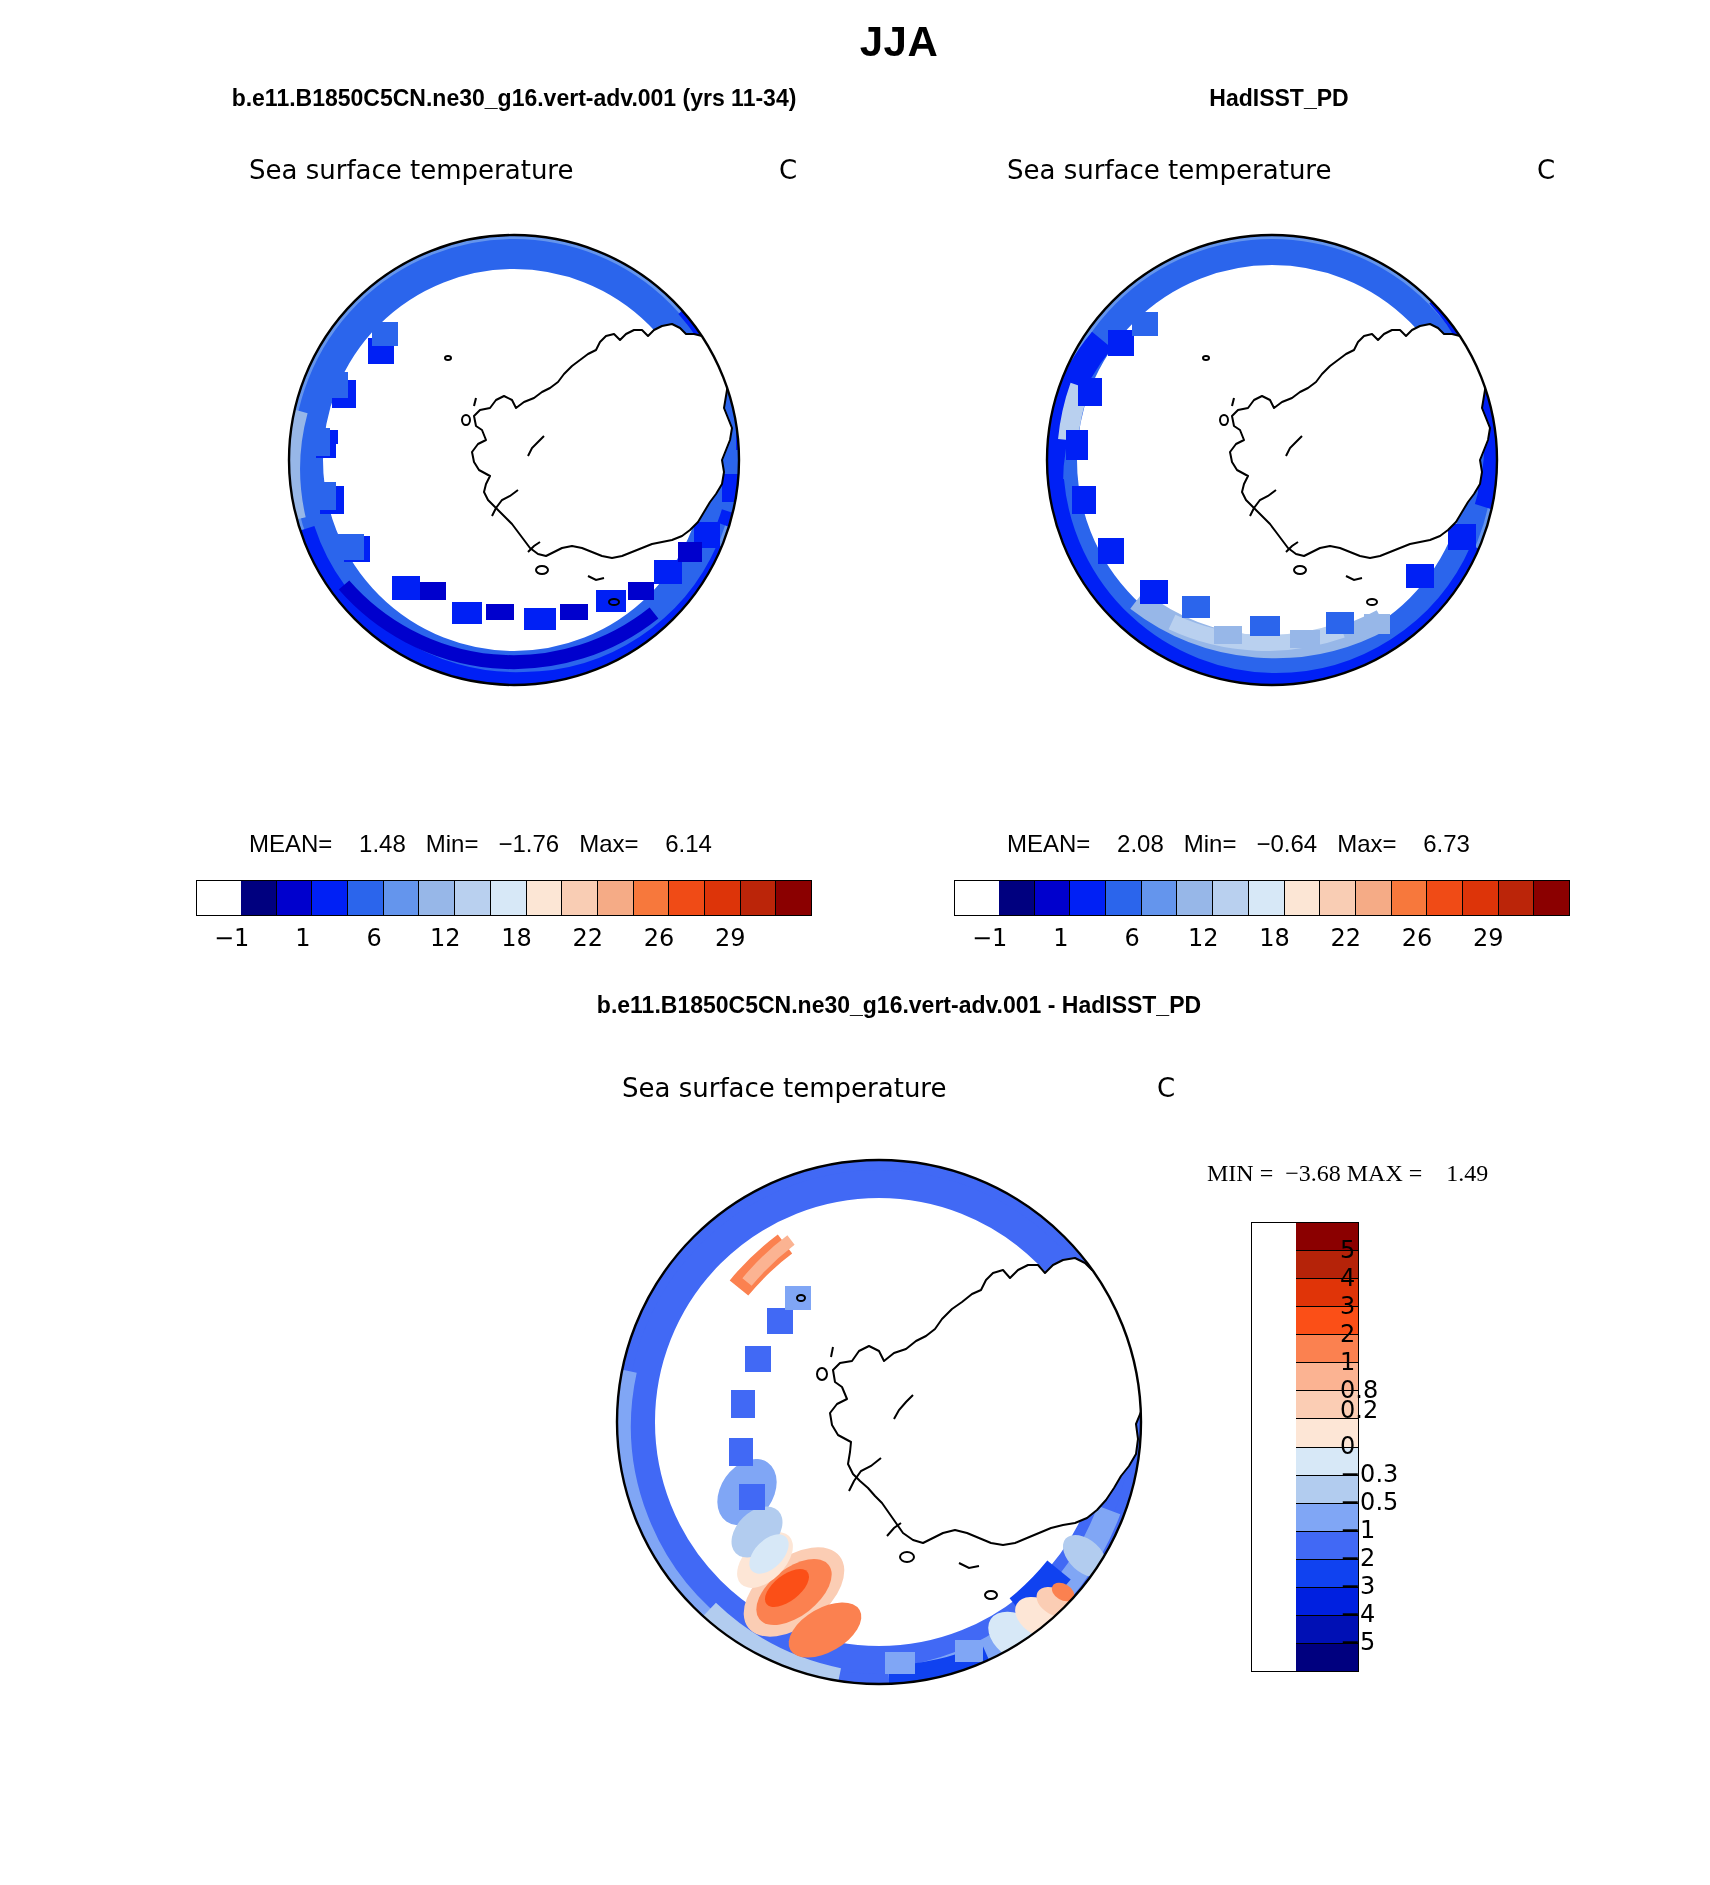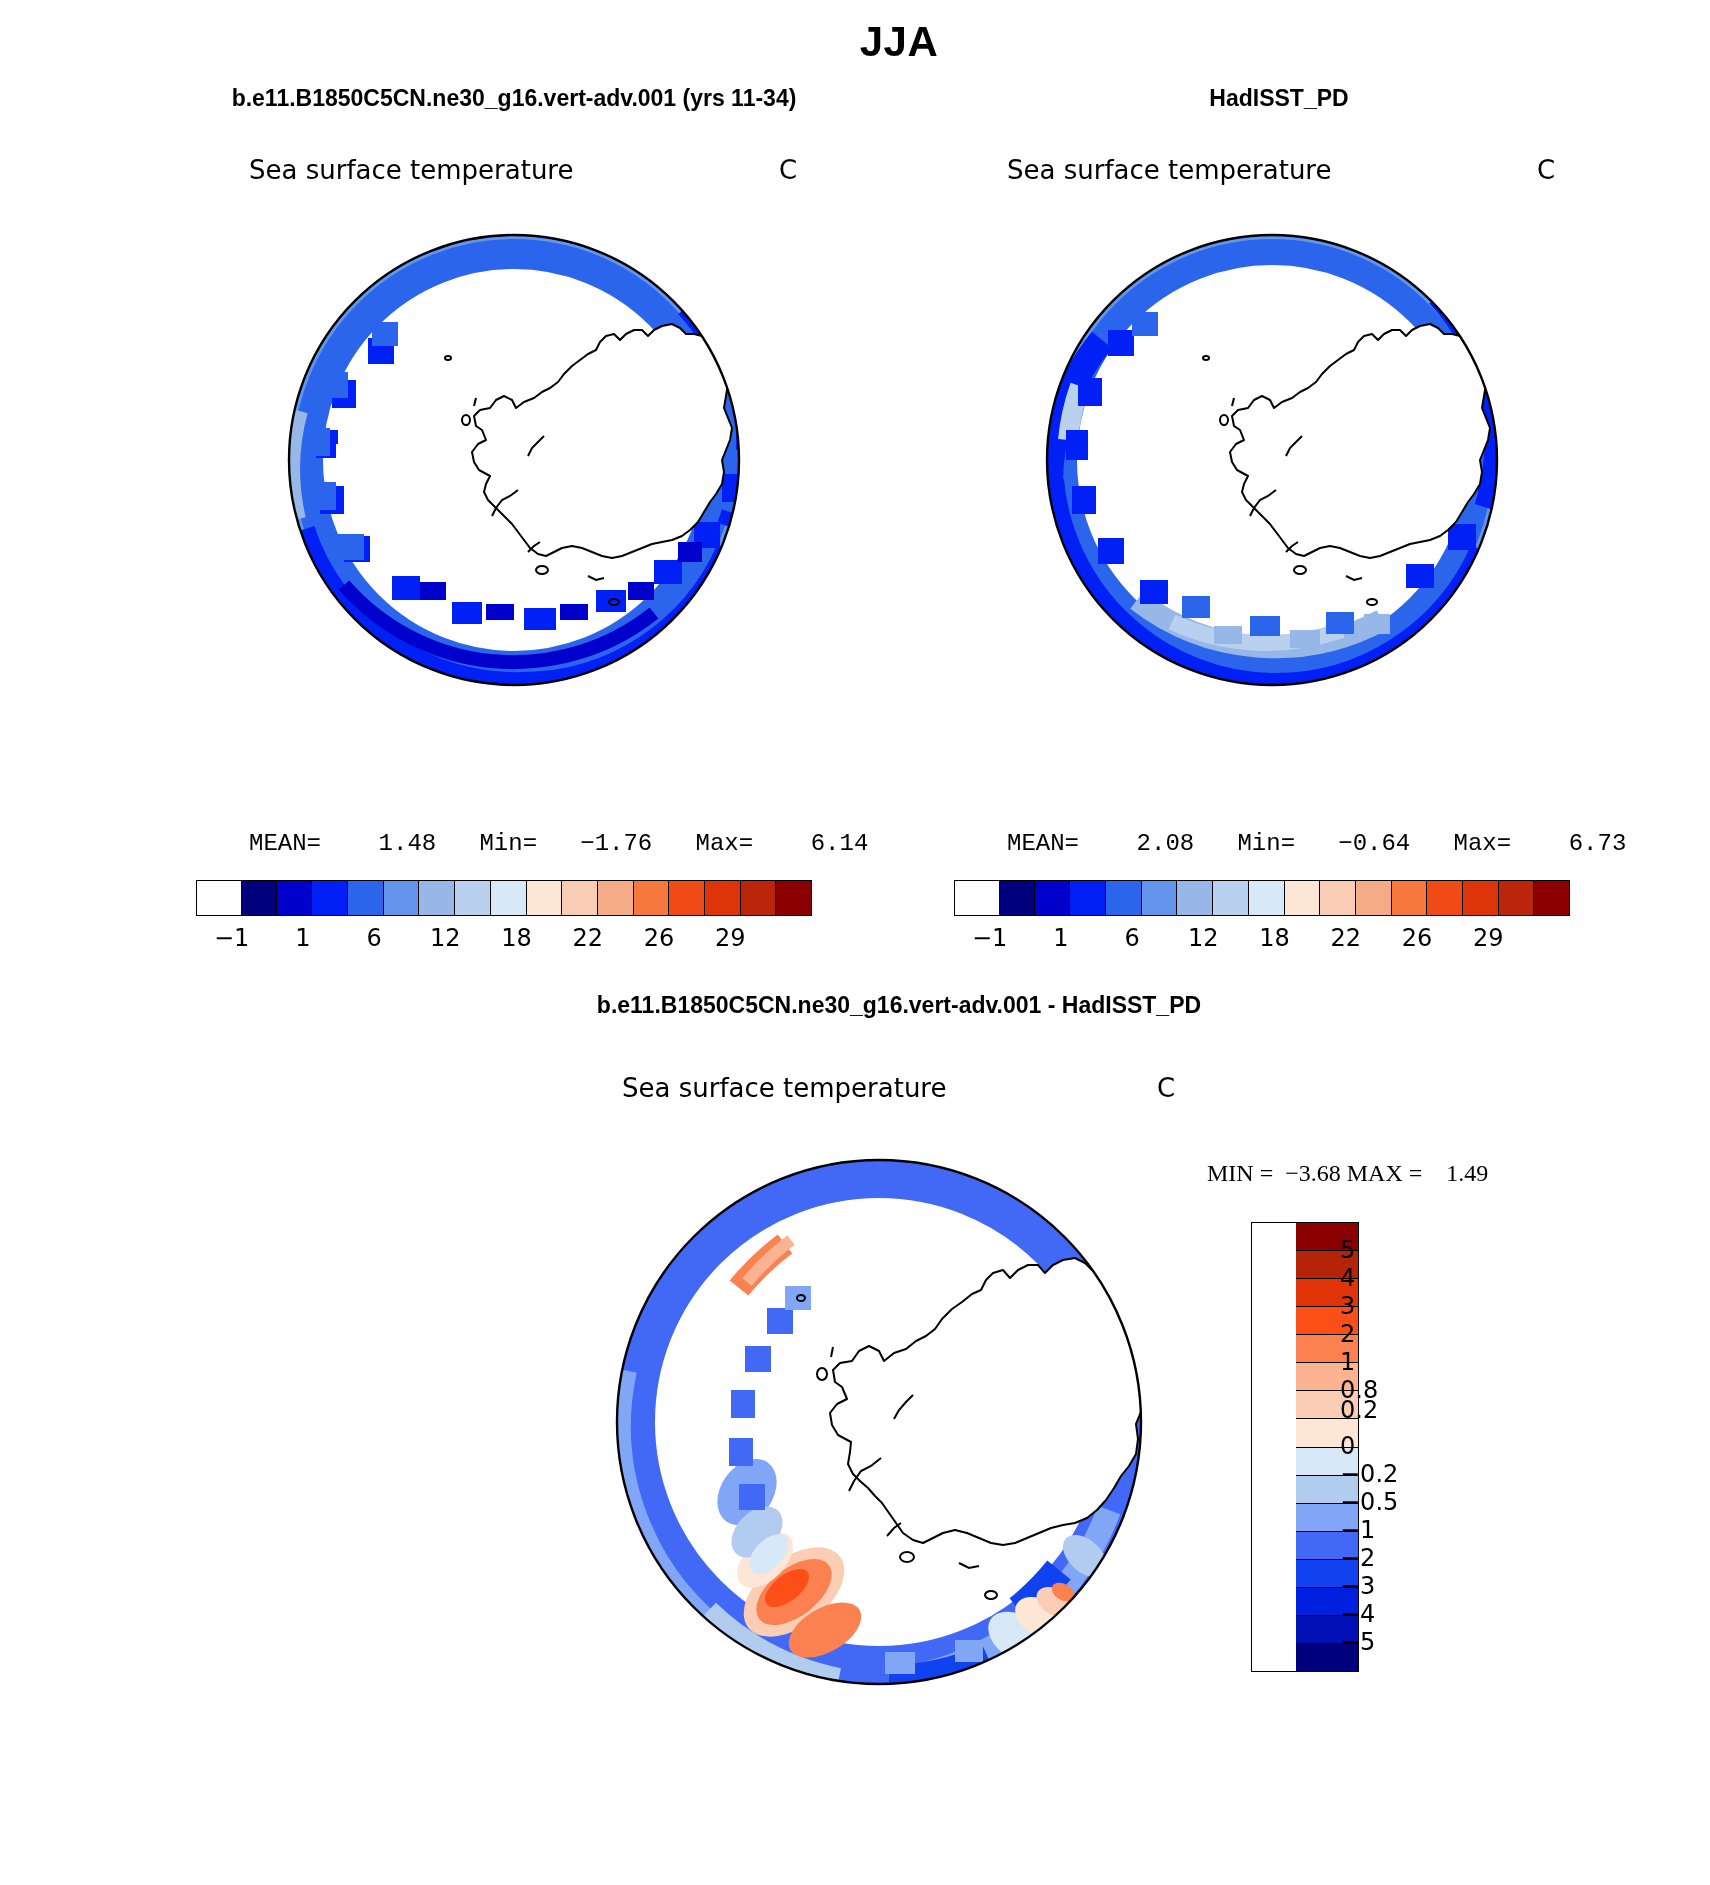--- a/index.html
+++ b/index.html
@@ -47,21 +47,21 @@
   .var-label {
     font-family: "DejaVu Sans", sans-serif;
     font-size: 26px;
     white-space: nowrap;
   }
   .unit-label {
     font-family: "DejaVu Sans", sans-serif;
     font-size: 26px;
   }
   .stats-line {
-    font-family: Liberation Mono, monospace;
+    font-family: Liberation Sans, sans-serif;
     font-size: 24px;
     white-space: pre;
   }
   .minmax-line {
     font-family: Liberation Serif, serif;
     font-size: 24px;
     white-space: pre;
   }
 
   
@@ -504,20 +504,20 @@
 </div>
 <div class="cbar-v-labels" style="left:1340px; top:1222px; width:110px; height:448px;">
   <div class="lbl" style="top:28px"><span>5</span></div>
   <div class="lbl" style="top:56px"><span>4</span></div>
   <div class="lbl" style="top:84px"><span>3</span></div>
   <div class="lbl" style="top:112px"><span>2</span></div>
   <div class="lbl" style="top:140px"><span>1</span></div>
   <div class="lbl" style="top:168px"><span>0.8</span></div>
   <div class="lbl" style="top:188px"><span>0.2</span></div>
   <div class="lbl" style="top:224px"><span>0</span></div>
-  <div class="lbl" style="top:252px"><span>−0.2</span></div>
+  <div class="lbl" style="top:252px"><span>−0.3</span></div>
   <div class="lbl" style="top:280px"><span>−0.5</span></div>
   <div class="lbl" style="top:308px"><span>−1</span></div>
   <div class="lbl" style="top:336px"><span>−2</span></div>
   <div class="lbl" style="top:364px"><span>−3</span></div>
   <div class="lbl" style="top:392px"><span>−4</span></div>
   <div class="lbl" style="top:420px"><span>−5</span></div>
 </div>
 
 </body></html>

